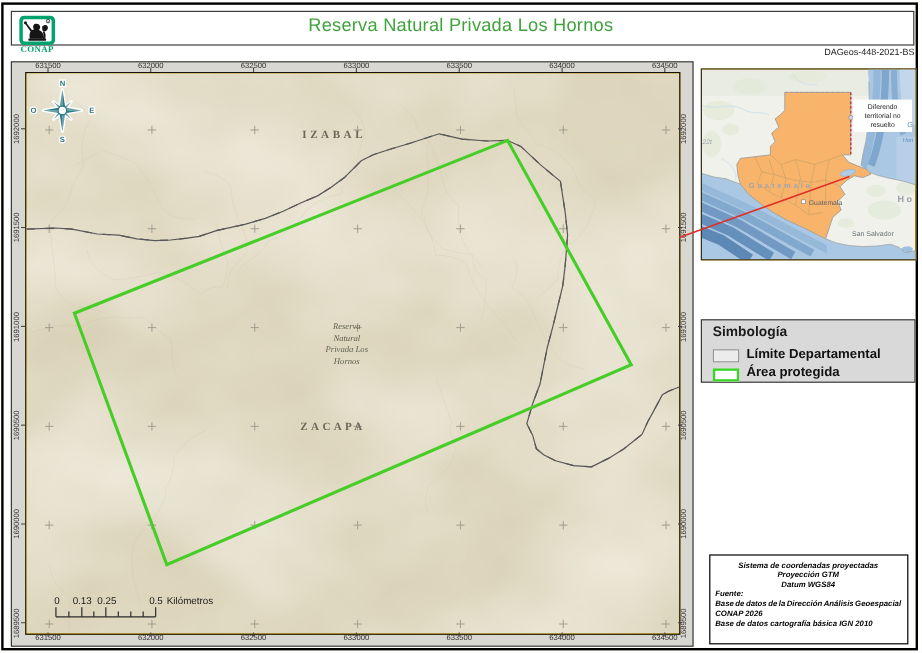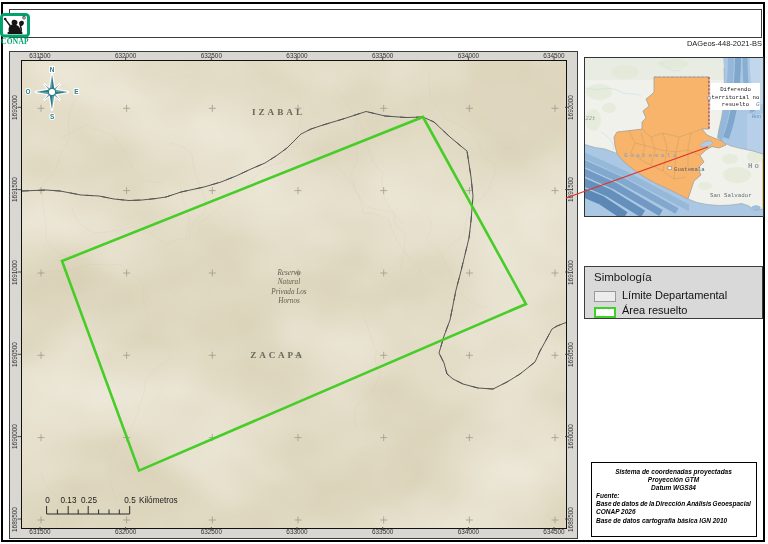--- a/index.html
+++ b/index.html
@@ -11,42 +11,43 @@
   #title{left:0;top:12.5px;width:768px;text-align:center;font-size:15.2px;color:#3fa33c;letter-spacing:0.2px;}
   #dageos{right:6px;top:39px;font-size:7.5px;color:#1a1a1a;}
   
   #mapframe{left:9px;top:50.5px;width:567px;height:486px;border:1.4px solid #3c3c3c;background:#d9d7d2;}
   #innermap{left:21px;top:59.5px;width:544px;height:467px;border:1.6px solid #111;background:#eab308;overflow:hidden;}
   .toplab{top:51.5px;width:34px;margin-left:-17px;text-align:center;font-size:6.4px;color:#333;}
   .botlab{top:528px;width:34px;margin-left:-17px;text-align:center;font-size:6.4px;color:#333;}
   .sidelab{width:40px;height:9px;margin-left:-20px;margin-top:-4.5px;text-align:center;font-size:6.4px;color:#333;
            transform:rotate(-90deg);}
   
-  #locator{left:584px;top:57px;width:177.5px;height:158px;border:1.5px solid #333;background:#eab308;overflow:hidden;font-family:Liberation Mono, monospace;}
-  #legend{left:584px;top:265.5px;width:177px;height:51.5px;border:1.6px solid #3c3c3c;background:#d9d9d9;}
+  #locator{left:584px;top:57px;width:177.5px;height:158px;border:1.5px solid #333;background:#eab308;overflow:hidden;}
+  #legend{left:584px;top:265.5px;width:177px;height:51.5px;border:1.6px solid #3c3c3c;background:#d9d9d9;font-weight:bold;}
   #legend .t{position:absolute;left:9px;top:4px;font-size:11.5px;color:#1a1a1a;}
   .sw{position:absolute;left:9px;width:20px;height:9px;}
   #sw1{top:24.5px;border:1px solid #9a9a9a;background:#ececec;}
   #sw2{top:40px;border:2.4px solid #3ed12a;background:#fdfdfd;height:7px;width:18px;}
   #legend .l1{position:absolute;left:37px;top:22px;font-size:11px;color:#111;}
   #legend .l2{position:absolute;left:37px;top:37.5px;font-size:11px;color:#111;}
   #infobox{left:591px;top:462px;width:163.5px;height:72.5px;border:1.5px solid #000;background:#fff;
            font-family:"Liberation Sans",sans-serif;font-style:italic;font-weight:bold;font-size:6.5px;
            color:#000;line-height:8.1px;}
   #infobox .c{text-align:center;}
   #infobox .inner{position:absolute;left:4px;top:5px;width:155px;}
 </style>
 </head>
 <body>
 <div id="page">
   <div class="abs" id="outerborder"></div>
   <div class="abs" id="headerbox"></div>
+  <div class="abs" id="title">Reserva Natural Privada Los Hornos</div>
   <div class="abs" id="dageos">DAGeos-448-2021-BS</div>
 
-  <div class="abs" id="conap" style="left:0;top:13px;width:30px;height:32px;">
+  <div class="abs" id="conap" style="left:16px;top:13px;width:30px;height:32px;">
     <svg width="30" height="32" viewBox="0 0 30 32">
       <rect x="1.5" y="1.5" width="27" height="21.5" rx="2.8" fill="#fff" stroke="#00a36e" stroke-width="3"></rect>
       <g fill="#151515">
         <path d="M5.5,5.6 L10.8,12.2 L9.5,13.2 L4.6,6.4 Z"></path>
         <circle cx="5.2" cy="5.9" r="1.25"></circle>
         <path d="M12.8,7.1 C14.6,6.2 16.6,6.9 17.3,8.6 C17.8,9.9 17.3,11.3 16.2,12.1 C14.7,13 12.9,12.6 12,11.2 C11.2,9.8 11.5,7.9 12.8,7.1 Z"></path>
         <path d="M9.8,12.6 C11,11.6 13.5,11.2 15.6,11.8 C18.2,12.5 19.8,14.2 20.3,16.4 L20.6,19.3 L8.9,19.3 C8.3,17 8.5,14.2 9.8,12.6 Z"></path>
         <path d="M19.1,9.3 C20.5,7.6 22.6,7.3 23.5,8.6 C24.4,9.9 23.8,11.9 22.3,12.8 C21.2,13.4 20,13.2 19.3,12.3 Z"></path>
         <path d="M20.9,12.8 C22,14.5 22.3,16.8 21.7,19.3 L19.9,19.3 C20.5,17 20.4,14.8 19.6,13.4 Z"></path>
         <rect x="7.6" y="19" width="14.8" height="1.9" rx="0.5"></rect>
@@ -379,21 +380,21 @@
       <text x="171" y="48" font-size="6" fill="#5b8ec4" font-style="italic">G</text>
       <text x="167" y="60" font-size="5" fill="#5b8ec4" font-style="italic">Hon</text>
     </svg>
   </div>
 
   <div class="abs" id="legend">
     <div class="t">Simbología</div>
     <div class="sw" id="sw1"></div>
     <div class="l1">Límite Departamental</div>
     <div class="sw" id="sw2"></div>
-    <div class="l2">Área resuelto</div>
+    <div class="l2">Área protegida</div>
   </div>
 
   <div class="abs" id="infobox">
     <div class="inner">
       <div class="c">Sistema de coordenadas proyectadas</div>
       <div class="c">Proyección GTM</div>
       <div class="c">Datum WGS84</div>
       <div>Fuente:</div>
       <div style="display:flex;justify-content:space-between;">
           <span>Base</span>

